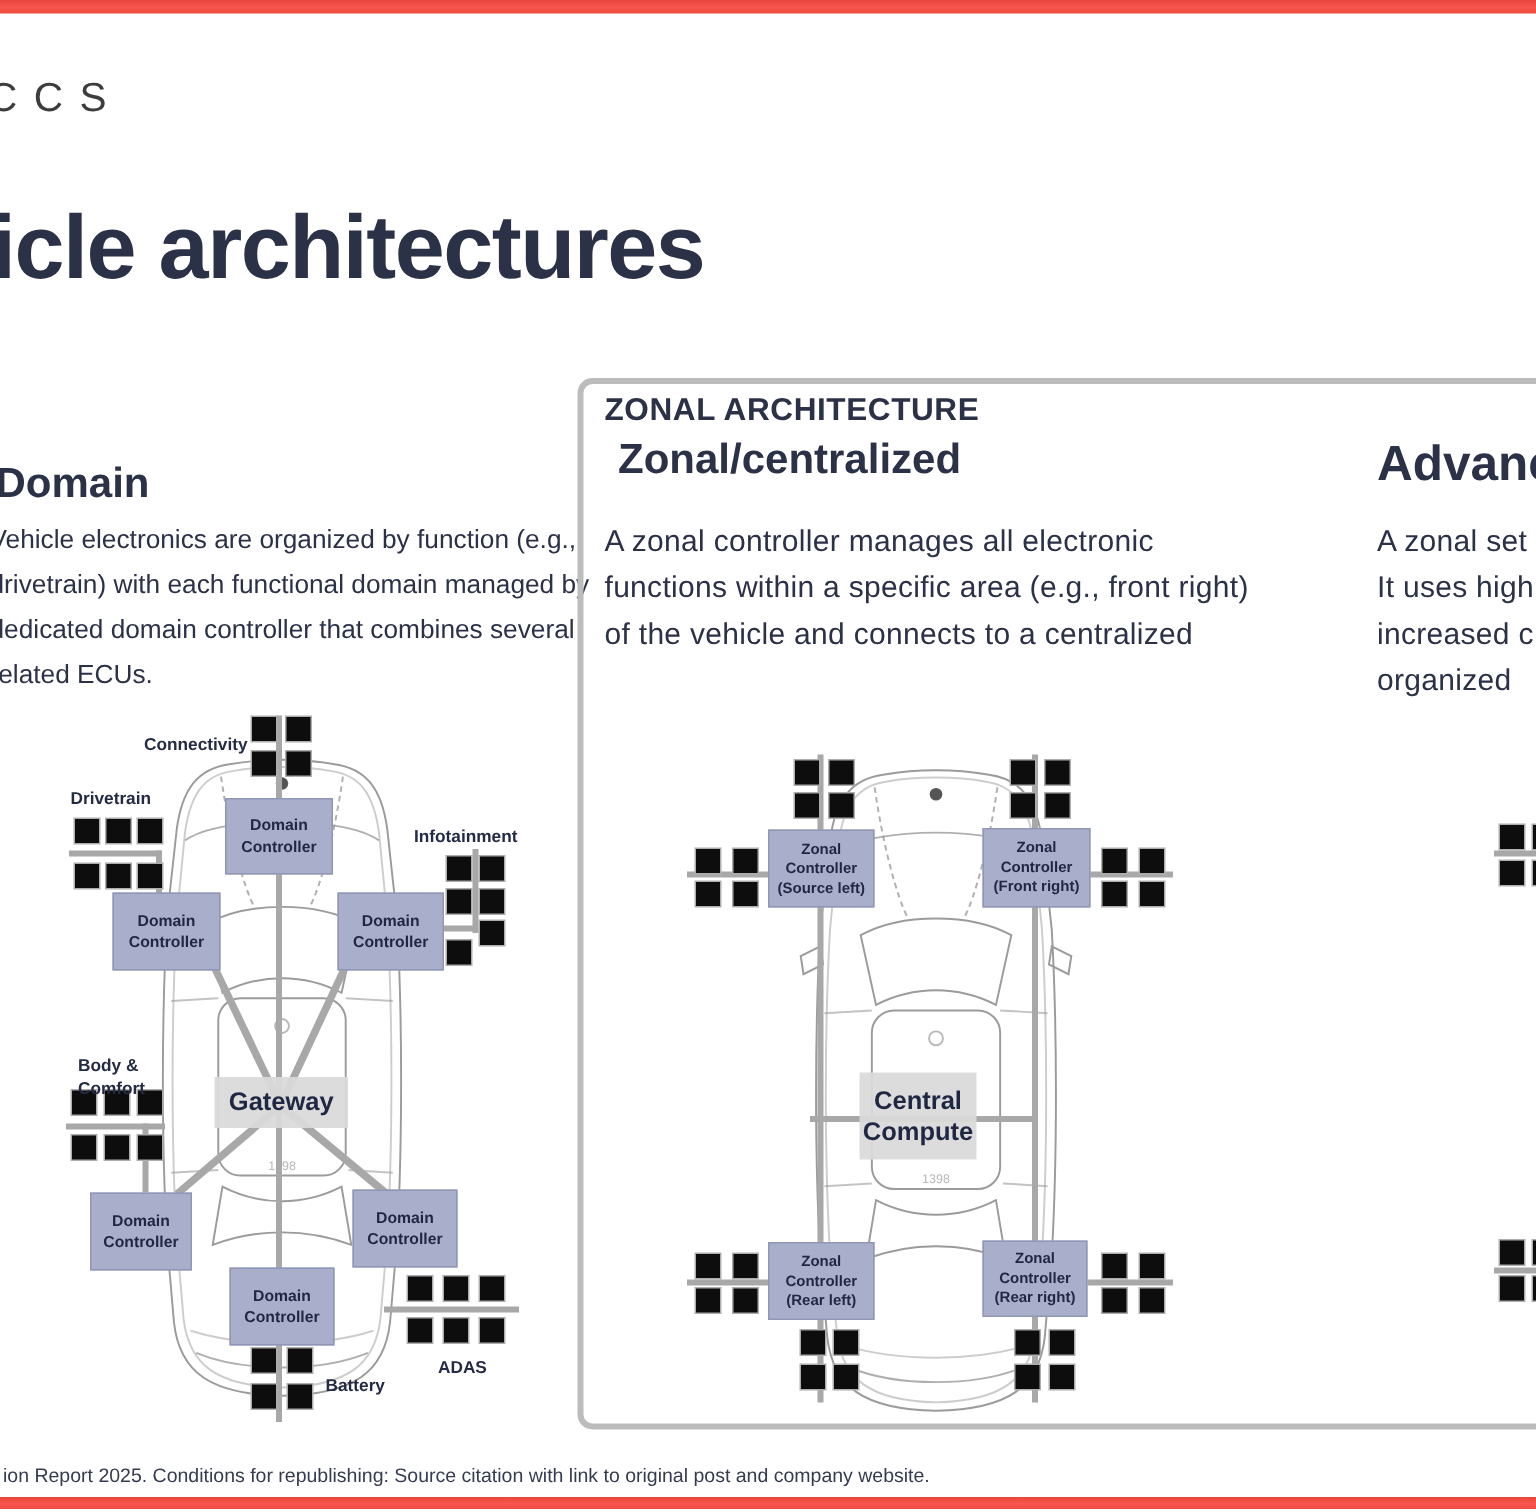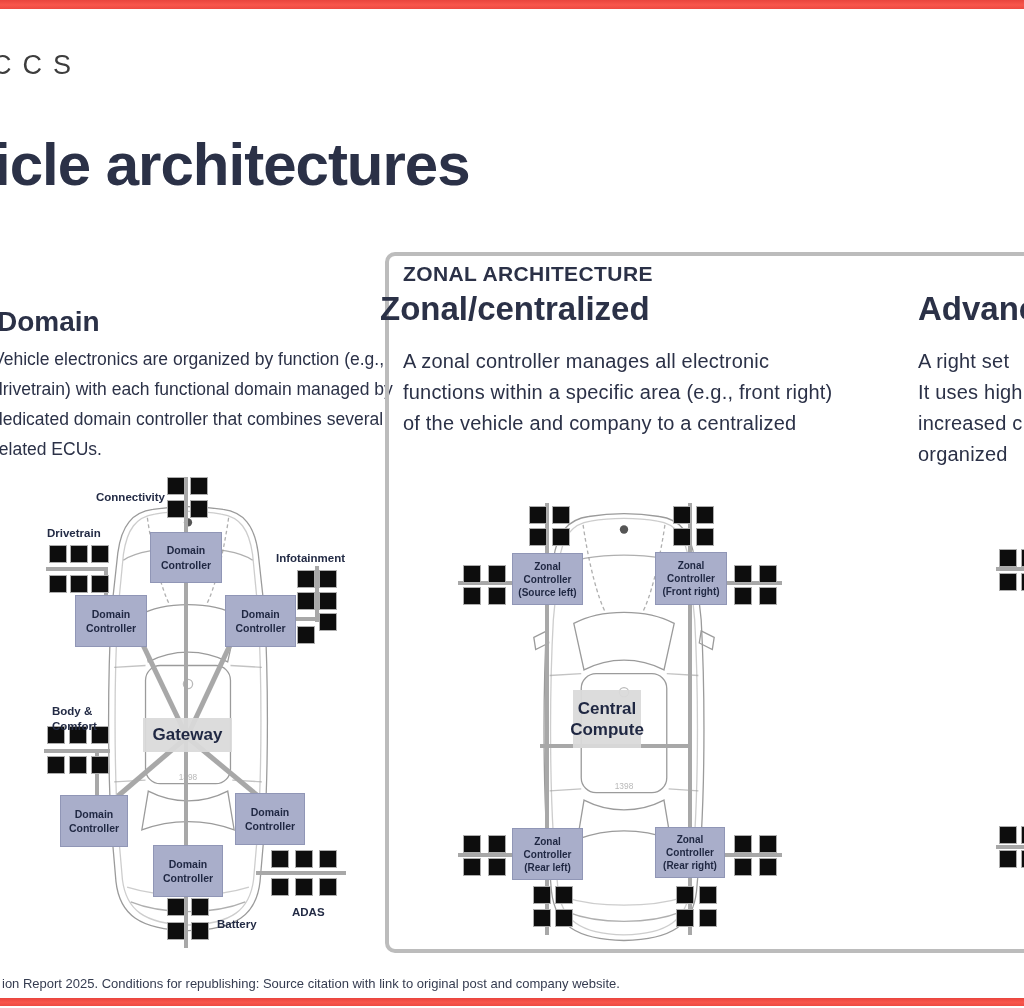--- a/index.html
+++ b/index.html
@@ -75,30 +75,30 @@
 <div class="para small" style="left:-7px;top:344px;">
   <div>Vehicle electronics are organized by function (e.g.,</div>
   <div>drivetrain) with each functional domain managed by</div>
   <div>dedicated domain controller that combines several</div>
   <div>related ECUs.</div>
 </div>
 
 <div class="panel"></div>
 <div class="eyebrow">ZONAL ARCHITECTURE</div>
 
-<h2 class="col-heading" style="left:380px;top:290px;font-size:33px;">Zonal/centralized</h2>
+<h2 class="col-heading" style="left:412px;top:290px;font-size:28px;">Zonal/centralized</h2>
 <div class="para large" style="left:403px;top:346px;">
   <div>A zonal controller manages all electronic</div>
   <div>functions within a specific area (e.g., front right)</div>
-  <div>of the vehicle and company to a centralized</div>
+  <div>of the vehicle and connects to a centralized</div>
 </div>
 
 <h2 class="col-heading" style="left:918px;top:290px;font-size:33px;">Advanc</h2>
 <div class="para large" style="left:918px;top:346px;">
-  <div>A right set</div>
+  <div>A zonal set</div>
   <div>It uses high</div>
   <div>increased c</div>
   <div>organized</div>
 </div>
 
 <svg class="car" style="left:93px;top:503px;" width="190" height="434" viewBox="0 0 200 470">
     <use href="#car-top"></use>
   </svg>
 <svg class="car" style="left:528px;top:510px;" width="192" height="437" viewBox="0 0 200 470">
     <use href="#car-top"></use>
@@ -258,19 +258,19 @@
 <div class="dc three" style="left:512px;top:828px;width:71px;height:52px;">
   <span>Zonal</span>
   <span>Controller</span>
   <span>(Rear left)</span>
 </div>
 <div class="dc three" style="left:655px;top:827px;width:70px;height:51px;">
   <span>Zonal</span>
   <span>Controller</span>
   <span>(Rear right)</span>
 </div>
-<div class="hub" style="left:573px;top:690px;width:68px;height:58px;">
+<div class="hub" style="left:573px;top:715px;width:78px;height:58px;">
   <span>Central</span>
   <span>Compute</span>
 </div>
 
 <div class="footer">ion Report 2025. Conditions for republishing: Source citation with link to original post and company website.</div>
 <div class="bar bottom"></div>
 
 </body></html>

